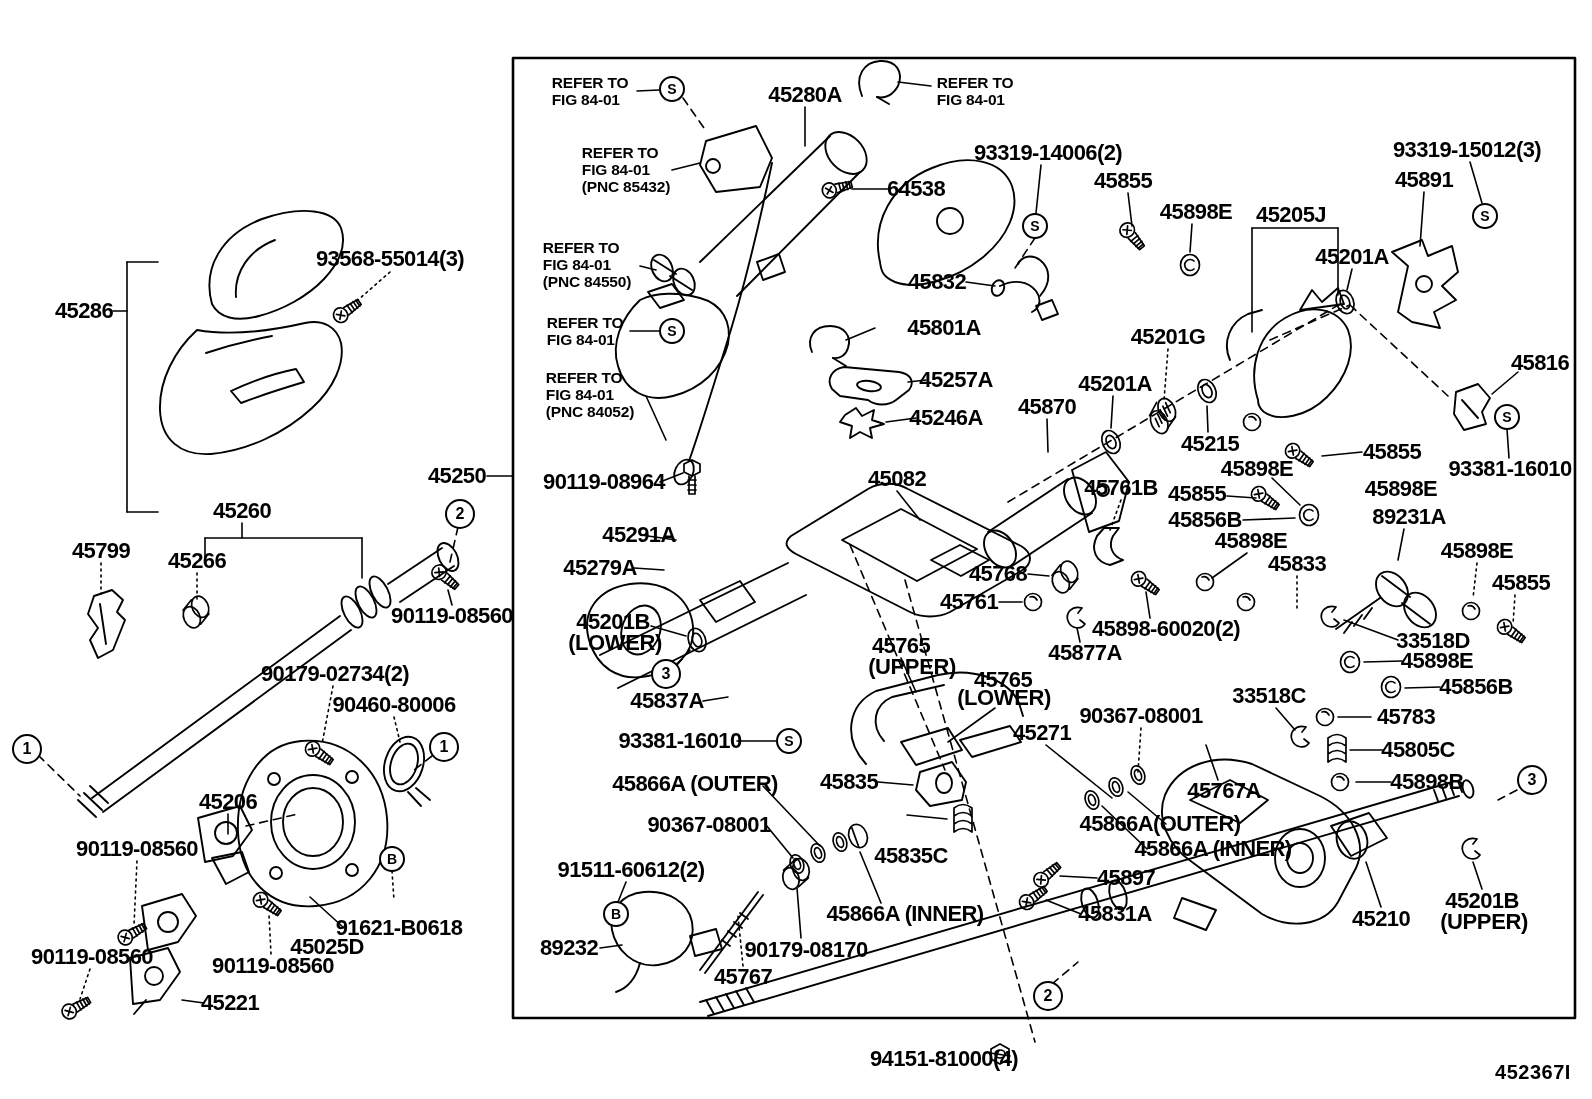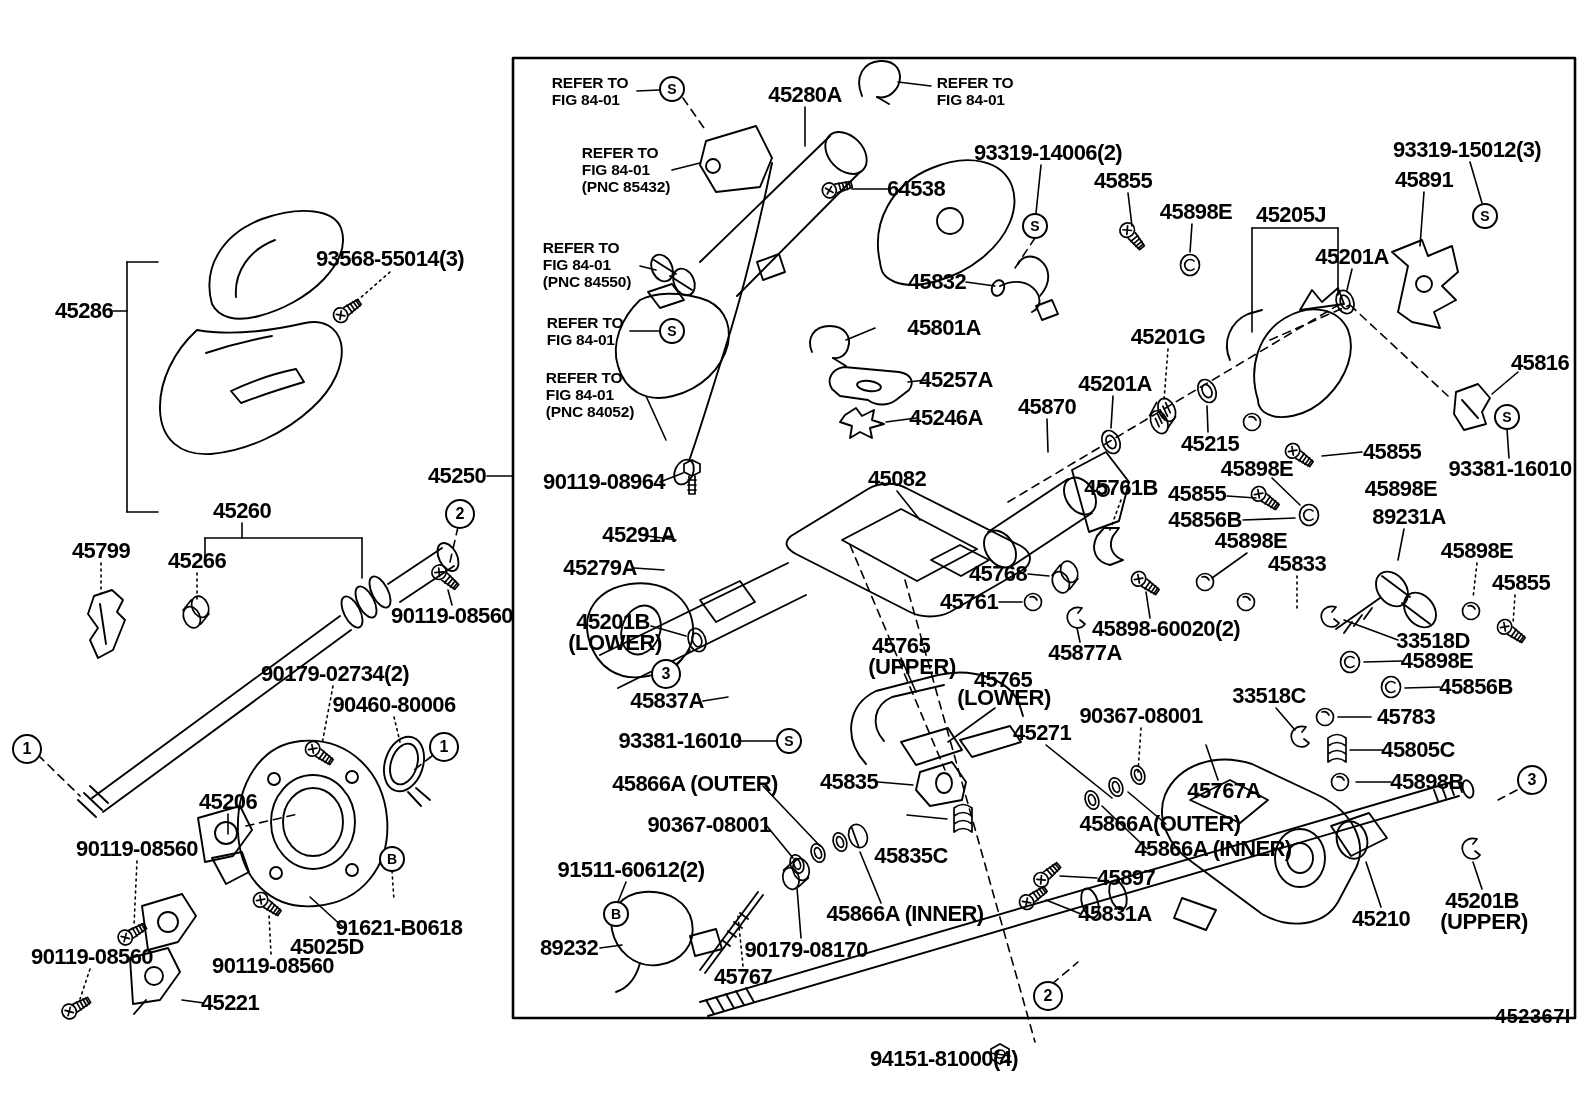--- a/index.html
+++ b/index.html
@@ -599,14 +599,14 @@
       <div class="co num" style="left: 1532px; top: 780px;">3</div>
       <div class="co let" style="left: 672px; top: 89px;">S</div>
       <div class="co let" style="left: 672px; top: 331px;">S</div>
       <div class="co let" style="left: 789px; top: 741px;">S</div>
       <div class="co let" style="left: 1035px; top: 226px;">S</div>
       <div class="co let" style="left: 1485px; top: 216px;">S</div>
       <div class="co let" style="left: 1507px; top: 417px;">S</div>
       <div class="co let" style="left: 392px; top: 859px;">B</div>
       <div class="co let" style="left: 616px; top: 914px;">B</div>
     </div>
-  <div class="lbl f" style="left:1533px;top:1016px">452367I</div>
+  <div class="lbl f" style="left:1533px;top:1072px">452367I</div>
 </div>
 
 </body></html>

